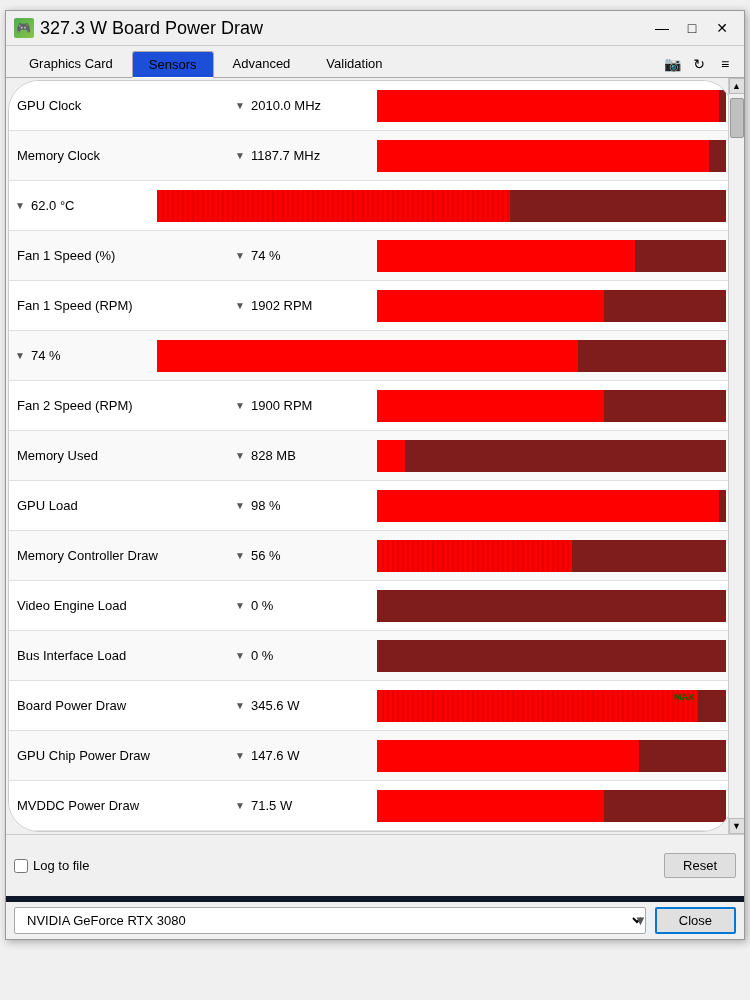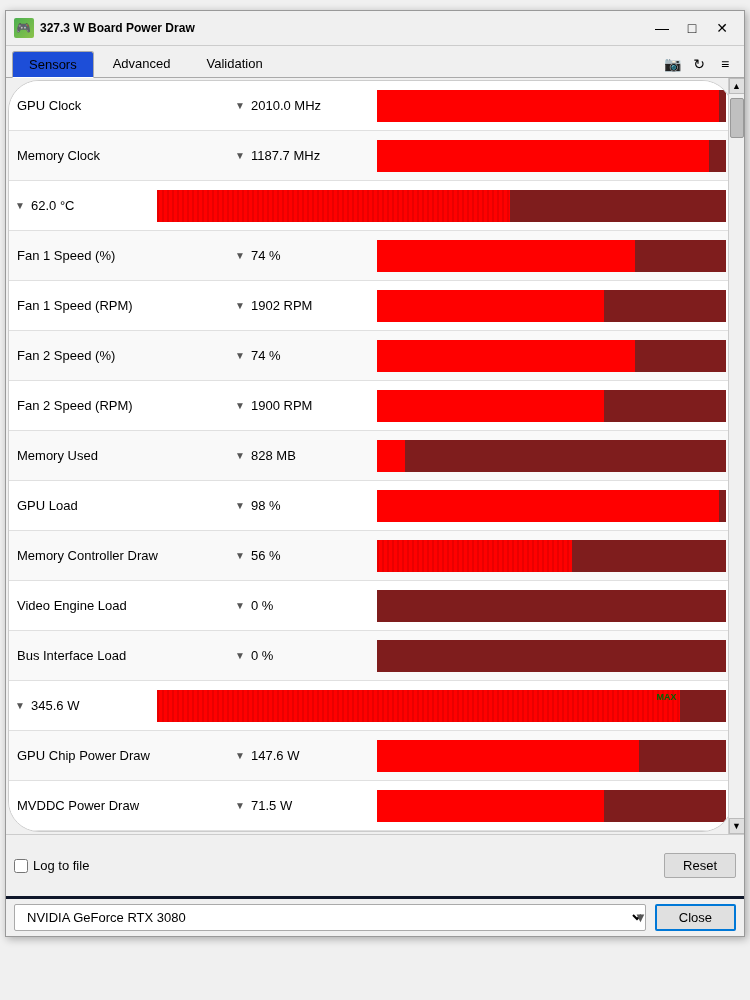--- a/index.html
+++ b/index.html
@@ -33,22 +33,22 @@
       margin-right: 6px;
       background: linear-gradient(135deg, #4caf50, #8bc34a);
       border-radius: 2px;
       display: flex;
       align-items: center;
       justify-content: center;
       font-size: 10px;
     }
     .title-text {
       flex: 1;
-      font-weight: 700;
-      font-size: 12px;
+      font-weight: 400;
+      font-size: 18px;
     }
     .title-controls {
       display: flex;
       gap: 2px;
     }
     .title-btn {
       width: 28px;
       height: 22px;
       border: none;
       background: transparent;
@@ -207,21 +207,21 @@
       border: 1px solid #aaa;
       border-radius: 2px;
       cursor: pointer;
       font-size: 13px;
     }
     .footer-bar {
       display: flex;
       align-items: center;
       padding: 5px 8px;
       background: #f0f0f0;
-      border-top: 3px solid #0f172a;
+      border-top: 6px solid #0f172a;
       gap: 8px;
     }
     .gpu-select {
       flex: 1;
       padding: 4px 8px;
       border: 1px solid #aaa;
       border-radius: 2px;
       font-size: 13px;
       background: white;
     }
@@ -249,20 +249,21 @@
     </div>
     <span class="title-text">327.3 W Board Power Draw</span>
     <div class="title-controls">
       <button class="title-btn">—</button>
       <button class="title-btn">□</button>
       <button class="title-btn close">✕</button>
     </div>
   </div>
 
   <div class="tab-bar">
+    <div class="tab">Graphics Card</div>
     <div class="tab active">Sensors</div>
     <div class="tab">Advanced</div>
     <div class="tab">Validation</div>
     <div style="flex:1;"></div>
     <button class="toolbar-btn" title="Screenshot">📷</button>
     <button class="toolbar-btn" title="Refresh">↻</button>
     <button class="toolbar-btn" title="Menu">≡</button>
   </div>
 
   <div class="content-wrapper">
@@ -313,21 +314,20 @@
             <div class="sensor-name">Fan 1 Speed (RPM)</div>
             <div class="sensor-dropdown">▼</div>
             <div class="sensor-value">1902 RPM</div>
             <div class="sensor-bar-area">
               <div class="bar-container">
                 <div class="bar-fill" style="width: 65%;"></div>
               </div>
             </div>
           </div>
           <div class="sensor-row">
-            <div class="sensor-name">Fan 2 Speed (%)</div>
             <div class="sensor-dropdown">▼</div>
             <div class="sensor-value">74 %</div>
             <div class="sensor-bar-area">
               <div class="bar-container">
                 <div class="bar-fill" style="width: 74%;"></div>
               </div>
             </div>
           </div>
           <div class="sensor-row">
             <div class="sensor-name">Fan 2 Speed (RPM)</div>
@@ -381,20 +381,21 @@
           </div>
           <div class="sensor-row">
             <div class="sensor-name">Bus Interface Load</div>
             <div class="sensor-dropdown">▼</div>
             <div class="sensor-value">0 %</div>
             <div class="sensor-bar-area">
               <div class="bar-container"></div>
             </div>
           </div>
           <div class="sensor-row">
+            <div class="sensor-name">Board Power Draw</div>
             <div class="sensor-dropdown">▼</div>
             <div class="sensor-value">345.6 W</div>
             <div class="sensor-bar-area">
               <div class="bar-container">
                 <div class="bar-fill" style="width: 92%;">
                   <div style="position: absolute; top: 0px; left: 0px; width: 100%; height: 100%; background: repeating-linear-gradient(90deg, transparent 0px, rgba(80, 0, 0, 0.25) 1px, transparent 2px, transparent 5px);"></div>
                   <span class="bar-label-max">MAX</span>
                 </div>
               </div>
             </div>

